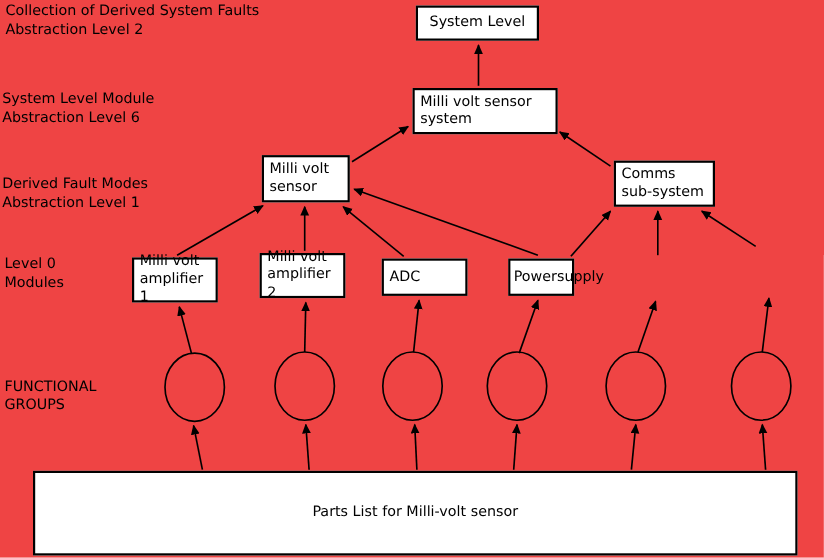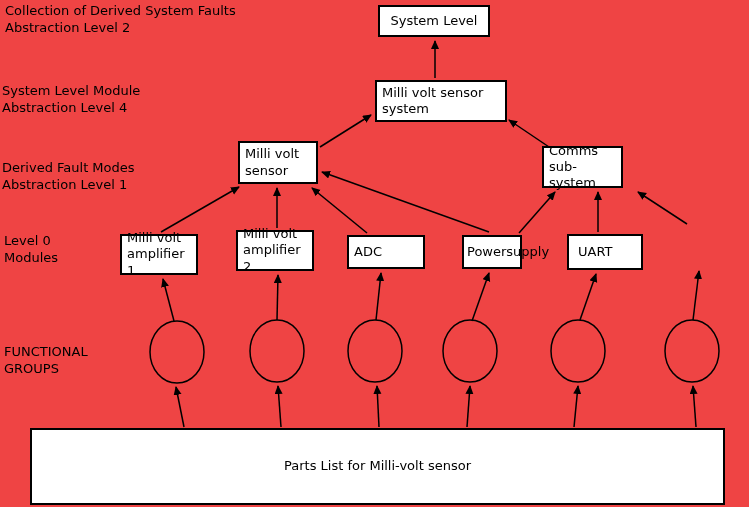--- a/index.html
+++ b/index.html
@@ -81,21 +81,21 @@
       <ellipse cx="375" cy="351" rx="27" ry="31"></ellipse>
       <ellipse cx="470" cy="351" rx="27" ry="31"></ellipse>
       <ellipse cx="578" cy="351" rx="27" ry="31"></ellipse>
       <ellipse cx="692" cy="351" rx="27" ry="31"></ellipse>
     </g>
   </svg>
 
   <div class="side-label" style="left:5px; top:3px;">Collection of Derived System Faults
 Abstraction Level 2</div>
   <div class="side-label" style="left:2px; top:83px;">System Level Module
-Abstraction Level 4</div>
+Abstraction Level 6</div>
   <div class="side-label" style="left:2px; top:160px;">Derived Fault Modes
 Abstraction Level 1</div>
   <div class="side-label" style="left:4px; top:233px;">Level  0
 Modules</div>
   <div class="side-label" style="left:4px; top:344px;">FUNCTIONAL
  GROUPS</div>
 
   <div class="node node--center" style="left:378px; top:5px; width:112px; height:32px;">
     <span>System Level</span>
   </div>
@@ -103,21 +103,21 @@
   <div class="node" style="left:375px; top:80px; width:132px; height:42px;">
     <span>Milli volt sensor
 system</span>
   </div>
 
   <div class="node" style="left:238px; top:141px; width:80px; height:43px;">
     <span>Milli volt
 sensor</span>
   </div>
 
-  <div class="node" style="left:542px; top:146px; width:81px; height:42px;">
+  <div class="node" style="left:558px; top:146px; width:92px; height:42px;">
     <span>Comms
 sub-system</span>
   </div>
 
   <div class="node" style="left:120px; top:234px; width:78px; height:41px;">
     <span>Milli volt
 amplifier 1</span>
   </div>
 
   <div class="node" style="left:236px; top:230px; width:78px; height:41px;">
@@ -126,22 +126,19 @@
   </div>
 
   <div class="node" style="left:347px; top:235px; width:78px; height:34px;">
     <span>ADC</span>
   </div>
 
   <div class="node" style="left:462px; top:235px; width:60px; height:34px; padding:2px 3px;">
     <span>Powersupply</span>
   </div>
 
-  <div class="node" style="left:567px; top:234px; width:76px; height:36px; padding-left:9px;">
-    <span>UART</span>
-  </div>
 
 
   <div class="node node--center" style="left:30px; top:428px; width:695px; height:77px;">
     <span>Parts List for Milli-volt sensor</span>
   </div>
 
 </div>
 
 </body></html>

